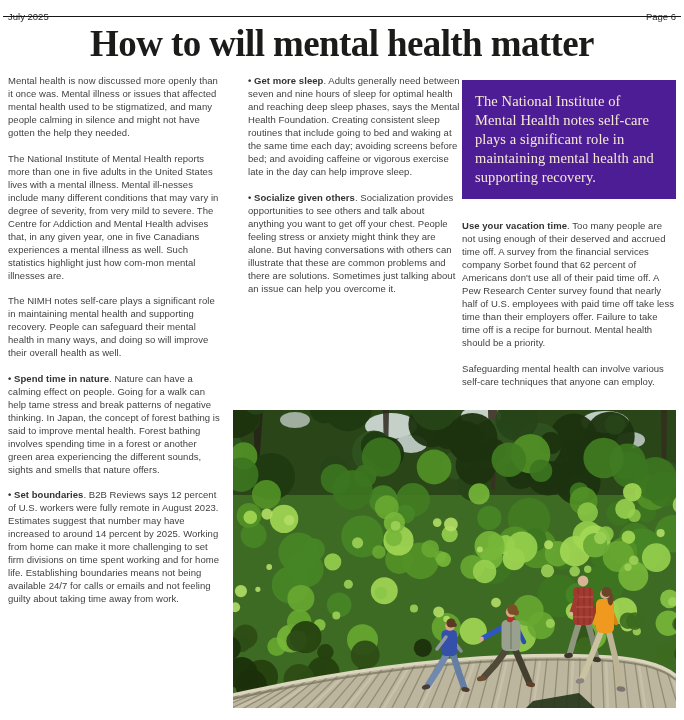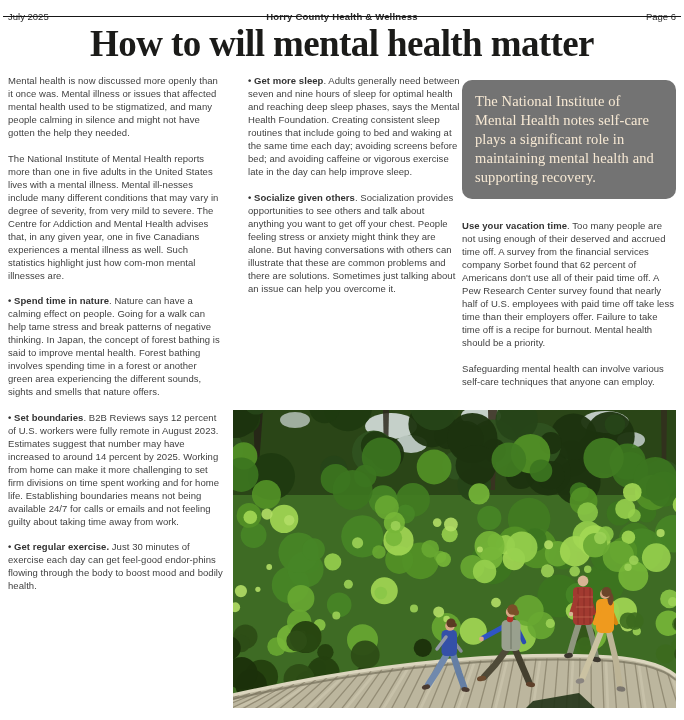--- a/index.html
+++ b/index.html
@@ -29,42 +29,41 @@
     font-size:14.5px;line-height:19px;letter-spacing:.1px;
   }
   .photo{position:absolute;left:233px;top:410px;width:443px;height:298px;}
   .photo svg{display:block;width:443px;height:298px;}
 </style>
 </head>
 <body>
 
 <div class="masthead">
   <span class="m-date">July 2025</span>
-  <span class="m-title">Horry County Health &amp; Wellness</span>
   <span class="m-page">Page 6</span>
 </div>
 <div class="rule"></div>
 
 <h1 class="headline">How to will mental health matter</h1>
 
 <div class="col col-1">
   <p><b></b><span>Mental health is now discussed more openly than it once was. Mental illness or issues that affected mental health used to be stigmatized, and many people calming in silence and might not have gotten the help they needed.</span></p>
   <p><b></b><span>The National Institute of Mental Health reports more than one in five adults in the United States lives with a mental illness. Mental ill-nesses include many different conditions that may vary in degree of severity, from very mild to severe. The Centre for Addiction and Mental Health advises that, in any given year, one in five Canadians experiences a mental illness as well. Such statistics highlight just how com-mon mental illnesses are.</span></p>
+  <p><b></b><span>The NIMH notes self-care plays a significant role in maintaining mental health and supporting recovery. People can safeguard their mental health in many ways, and doing so will improve their overall health as well.</span></p>
   <p><b>• Spend time in nature</b><span>. Nature can have a calming effect on people. Going for a walk can help tame stress and break patterns of negative thinking. In Japan, the concept of forest bathing is said to improve mental health. Forest bathing involves spending time in a forest or another green area experiencing the different sounds, sights and smells that nature offers.</span></p>
   <p><b>• Set boundaries</b><span>. B2B Reviews says 12 percent of U.S. workers were fully remote in August 2023. Estimates suggest that number may have increased to around 14 percent by 2025. Working from home can make it more challenging to set firm divisions on time spent working and for home life. Establishing boundaries means not being available 24/7 for calls or emails and not feeling guilty about taking time away from work.</span></p>
-  <p><b>• Get regular exercise.</b><span> Just 30 minutes of exercise each day can get feel-good endor-phins flowing through the body to boost mood and bodily health.</span></p>
 </div>
 
 <div class="col col-2">
   <p><b>• Get more sleep</b><span>. Adults generally need between seven and nine hours of sleep for optimal health and reaching deep sleep phases, says the Mental Health Foundation. Creating consistent sleep routines that include going to bed and waking at the same time each day; avoiding screens before bed; and avoiding caffeine or vigorous exercise late in the day can help improve sleep.</span></p>
   <p><b>• Socialize given others</b><span>. Socialization provides opportunities to see others and talk about anything you want to get off your chest. People feeling stress or anxiety might think they are alone. But having conversations with others can illustrate that these are common problems and there are solutions. Sometimes just talking about an issue can help you overcome it.</span></p>
 </div>
 
 <div class="col col-3">
-  <div class="callout" id="callout" style="background: #737373; color: rgb(247, 233, 212); border-radius: 10px;">The National Institute of Mental Health notes self-care plays a significant role in maintaining mental health and supporting recovery.</div>
+  <div class="callout" id="callout" style="background: #4c1d95; color: rgb(247, 233, 212);">The National Institute of Mental Health notes self-care plays a significant role in maintaining mental health and supporting recovery.</div>
   <p><b>Use your vacation time</b><span>. Too many people are not using enough of their deserved and accrued time off. A survey from the financial services company Sorbet found that 62 percent of Americans don't use all of their paid time off. A Pew Research Center survey found that nearly half of U.S. employees with paid time off take less time than their employers offer. Failure to take time off is a recipe for burnout. Mental health should be a priority.</span></p>
   <p><b></b><span>Safeguarding mental health can involve various self-care techniques that anyone can employ.</span></p>
 </div>
 
 <div class="photo">
   <svg viewBox="0 0 443 298" xmlns="http://www.w3.org/2000/svg">
 
     <rect x="0" y="0" width="443" height="298" fill="#3e6b24"></rect>
     <rect x="0" y="0" width="443" height="85" fill="#2a4517"></rect>
 

